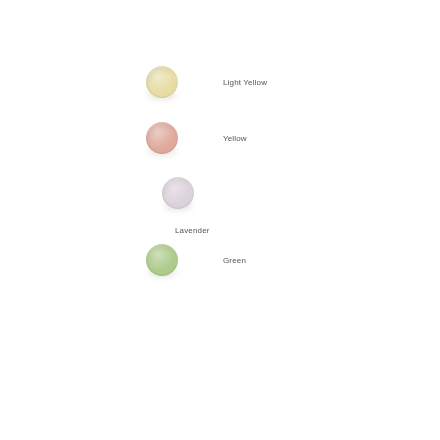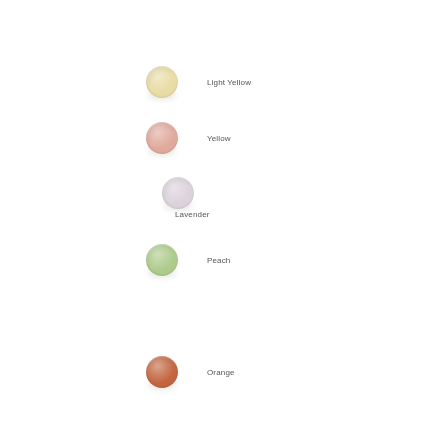--- a/index.html
+++ b/index.html
@@ -23,20 +23,21 @@
     width: 440px;
     height: 440px;
   }
 
   .swatch-row {
     position: absolute;
     left: 146px;
     height: 34px;
     display: flex;
     align-items: center;
+    gap: 16px;
   }
 
   .swatch-dot-wrap {
     position: relative;
     width: 32px;
     height: 32px;
     flex: 0 0 32px;
   }
 
   
@@ -102,21 +103,15 @@
     <div class="swatch-row" style="top: 177px; flex-direction: column;">
       <div class="swatch-dot-wrap">
         <div class="swatch-dot" style="background-color: rgb(220, 210, 220);"></div>
       </div>
       <div class="swatch-label">Lavender</div>
     </div>
     <div class="swatch-row" style="top: 243px;">
       <div class="swatch-dot-wrap">
         <div class="swatch-dot" style="background-color: rgb(173, 203, 139);"></div>
       </div>
-      <div class="swatch-label">Peach</div>
-    </div>
-    <div class="swatch-row" style="top: 355px;">
-      <div class="swatch-dot-wrap">
-        <div class="swatch-dot" style="background-color: rgb(195, 101, 63);"></div>
-      </div>
-      <div class="swatch-label">Orange</div>
+      <div class="swatch-label">Green</div>
     </div>
   </div>
 
 </body></html>

